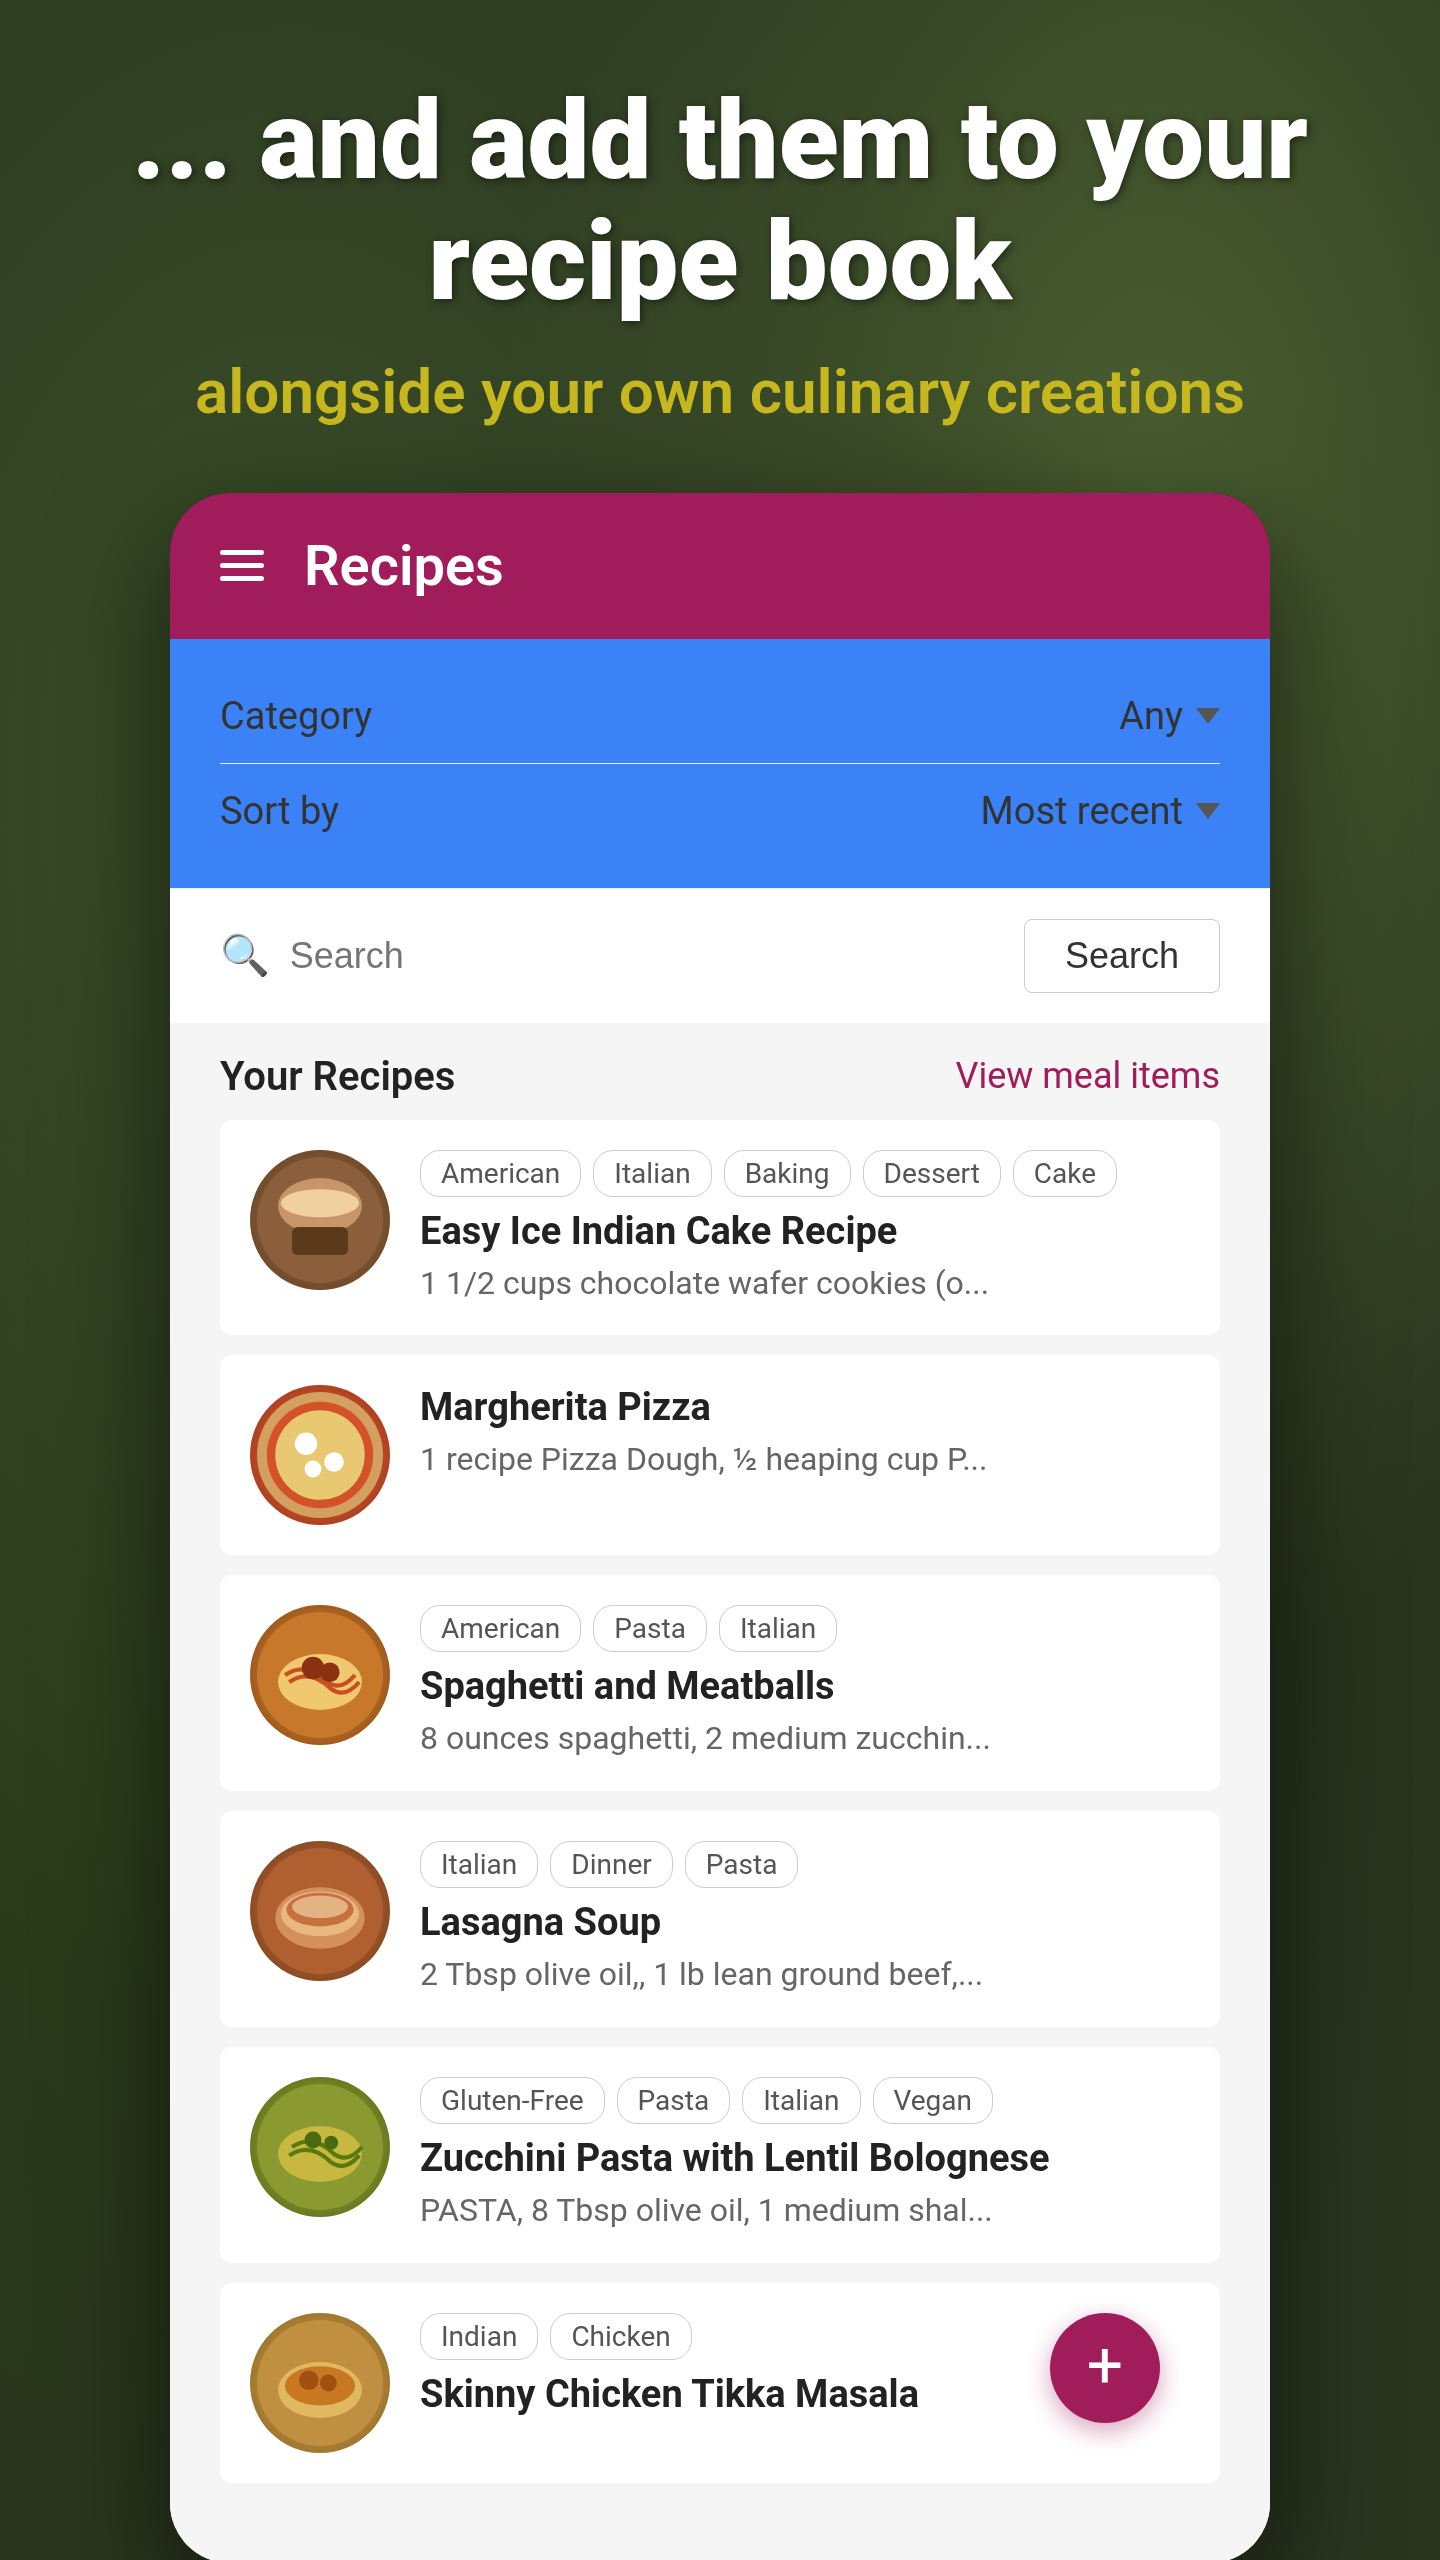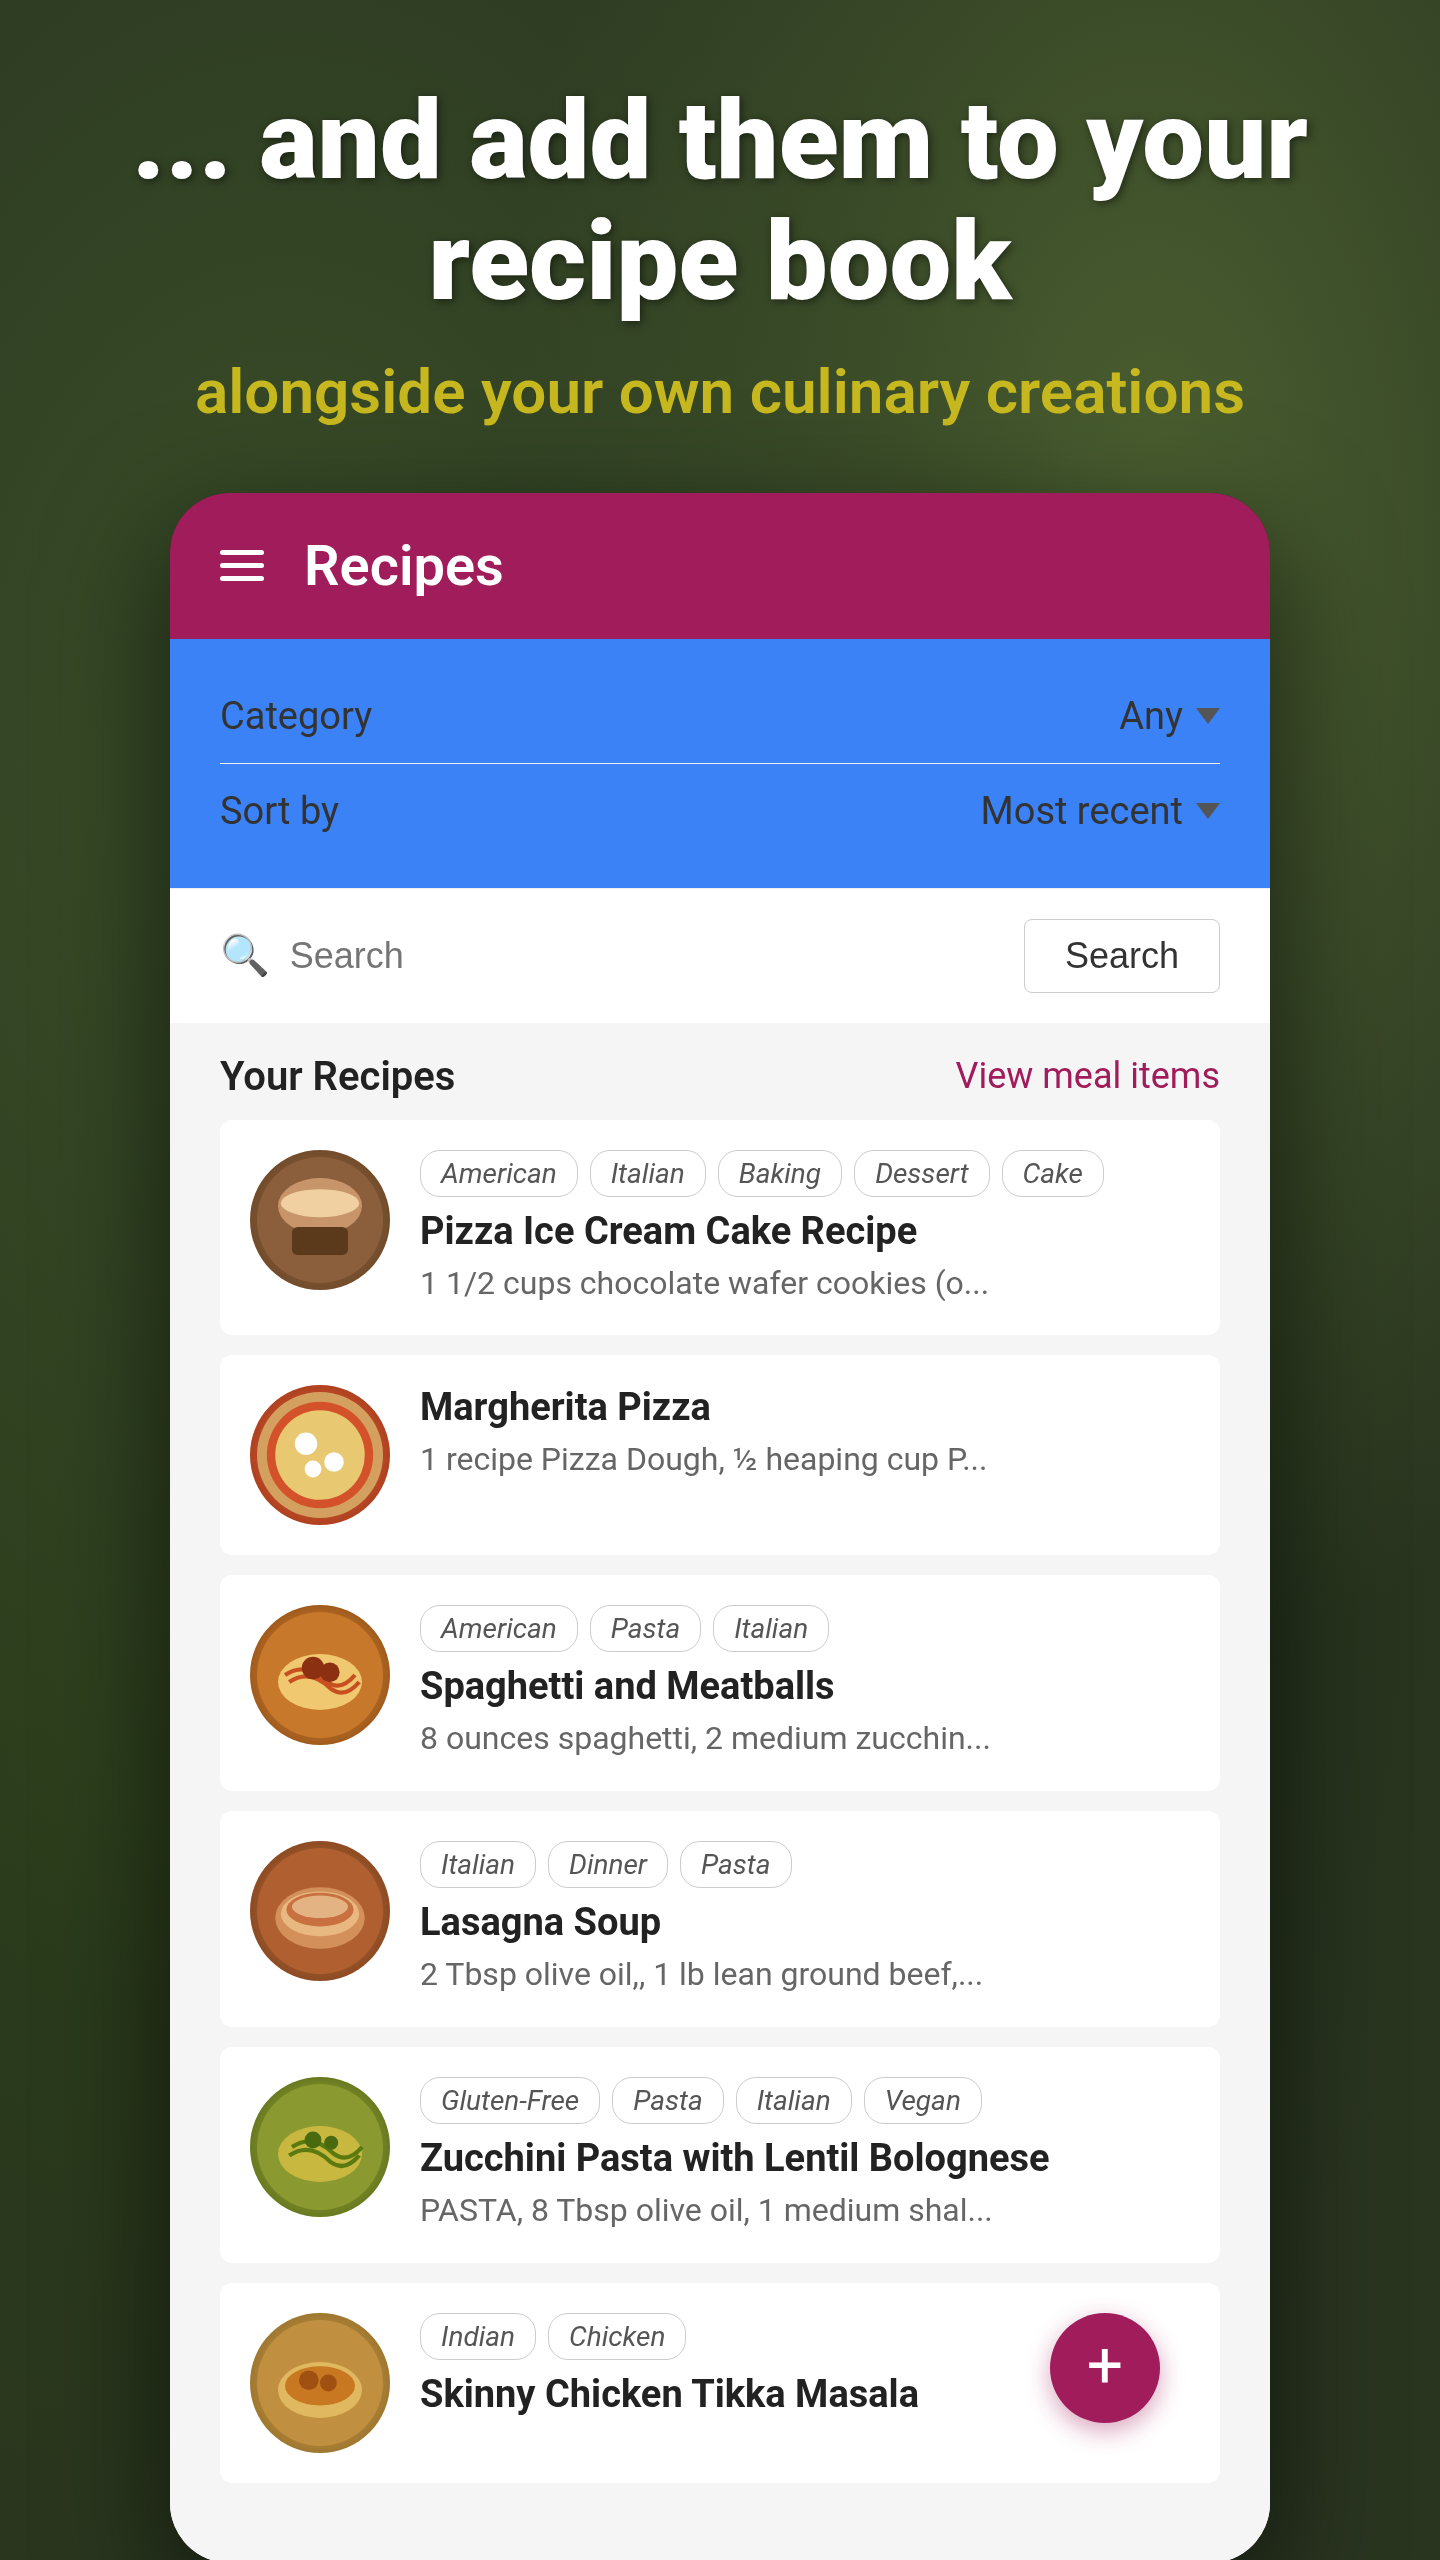--- a/index.html
+++ b/index.html
@@ -232,21 +232,20 @@
 
     .recipe-info {
       flex: 1;
     }
 
     .recipe-tags {
       display: flex;
       flex-wrap: wrap;
       gap: 12px;
       margin-bottom: 12px;
-      font-style: italic;
     }
 
     .tag {
       background: white;
       border: 1px solid #ccc;
       border-radius: 20px;
       padding: 6px 20px;
       font-size: 28px;
       color: #555;
     }
@@ -379,21 +378,21 @@
             </svg>
           </div>
           <div class="recipe-info">
             <div class="recipe-tags">
               <span class="tag">American</span>
               <span class="tag">Italian</span>
               <span class="tag">Baking</span>
               <span class="tag">Dessert</span>
               <span class="tag">Cake</span>
             </div>
-            <div class="recipe-name">Pizza Ice Cream Cake Recipe</div>
+            <div class="recipe-name">Easy Ice Indian Cake Recipe</div>
             <div class="recipe-desc">1 1/2 cups chocolate wafer cookies (o...</div>
           </div>
         </div>
 
         <div class="recipe-card">
           <div class="recipe-image img-pizza">
             <svg viewBox="0 0 100 100" xmlns="http://www.w3.org/2000/svg">
               <circle cx="50" cy="50" r="45" fill="#d4a060"></circle>
               <circle cx="50" cy="50" r="38" fill="#d4522a"></circle>
               <circle cx="50" cy="50" r="32" fill="#e8c870"></circle>

